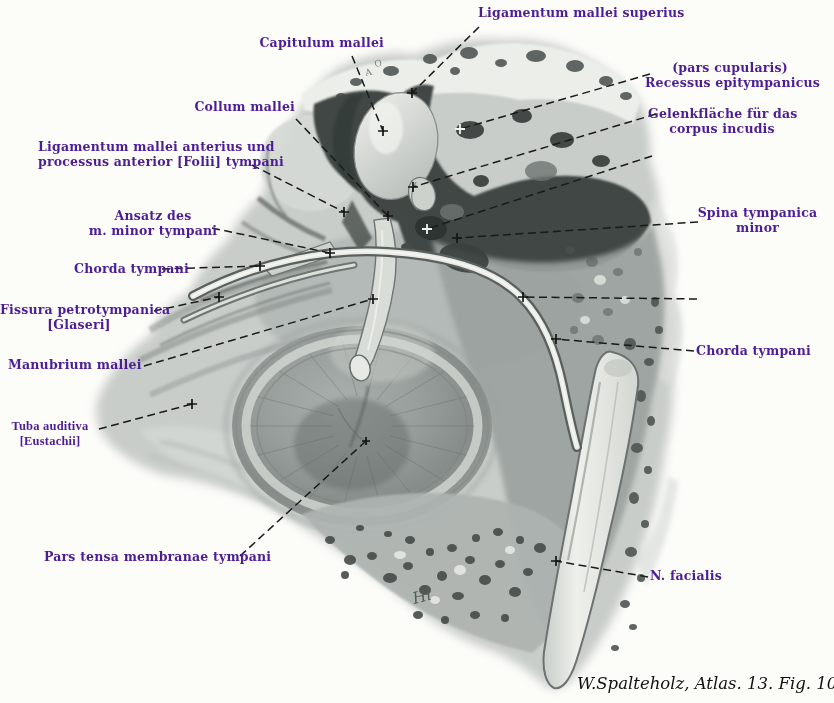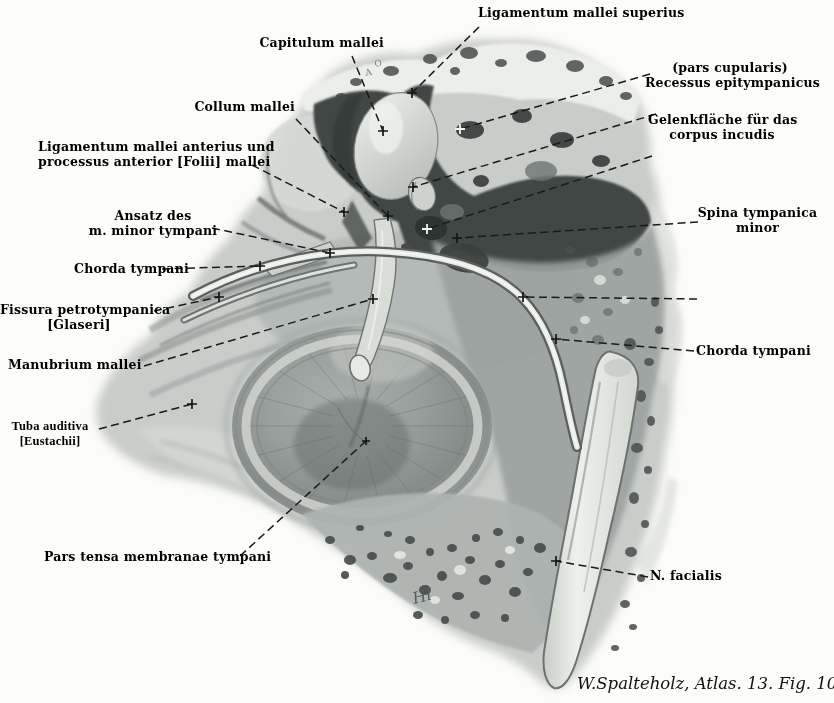--- a/index.html
+++ b/index.html
@@ -3,21 +3,21 @@
 <meta charset="utf-8">
 <style>
   html,body { margin:0; padding:0; background:#ffffff; }
   .stage {
     position:relative; width:834px; height:703px;
     background:#fcfcf9; overflow:hidden;
     font-family:"DejaVu Serif", serif;
   }
   .art { position:absolute; left:0; top:0; }
   .lbl {
-    position:absolute; color:#000000; font-weight:700;
+    position:absolute; color:#4c1d95; font-weight:700;
     font-size:12.5px; line-height:1.16; letter-spacing:.2px;
   }
   .lbl .ln { display:block; white-space:nowrap; }
   .al-r { text-align:right; }
   .al-c { text-align:center; }
   .caption {
     position:absolute; font-style:italic; font-weight:400;
     font-size:16.5px; color:#101010; white-space:nowrap;
     font-family:"DejaVu Serif", serif;
   }
@@ -317,21 +317,21 @@
   <div class="lbl al-r" style="left:200px; top:36px; width:184px;">
     <span class="ln">Capitulum mallei</span>
   </div>
 
   <div class="lbl al-r" style="left:156px; top:100px; width:139px;">
     <span class="ln">Collum mallei</span>
   </div>
 
   <div class="lbl al-c" style="left:38px; top:140px; width:224px;">
     <span class="ln">Ligamentum mallei anterius und</span>
-    <span class="ln">processus anterior [Folii] mallei</span>
+    <span class="ln">processus anterior [Folii] tympani</span>
   </div>
 
   <div class="lbl al-c" style="left:88px; top:209px; width:130px;">
     <span class="ln">Ansatz des</span>
     <span class="ln">m. minor tympani</span>
   </div>
 
   <div class="lbl" style="left:74px; top:262px;">
     <span class="ln">Chorda tympani</span>
   </div>
@@ -352,21 +352,21 @@
 
   <div class="lbl" style="left:44px; top:550px;">
     <span class="ln">Pars tensa membranae tympani</span>
   </div>
 
   <div class="lbl al-c" style="left:645px; top:61px; width:170px;">
     <span class="ln">(pars cupularis)</span>
     <span class="ln">Recessus epitympanicus</span>
   </div>
 
-  <div class="lbl al-c" style="left:648px; top:113px; width:148px;">
+  <div class="lbl al-c" style="left:648px; top:107px; width:148px;">
     <span class="ln">Gelenkfläche für das</span>
     <span class="ln">corpus incudis</span>
   </div>
 
 
   <div class="lbl al-c" style="left:690px; top:206px; width:135px;">
     <span class="ln">Spina tympanica</span>
     <span class="ln">minor</span>
   </div>
 

